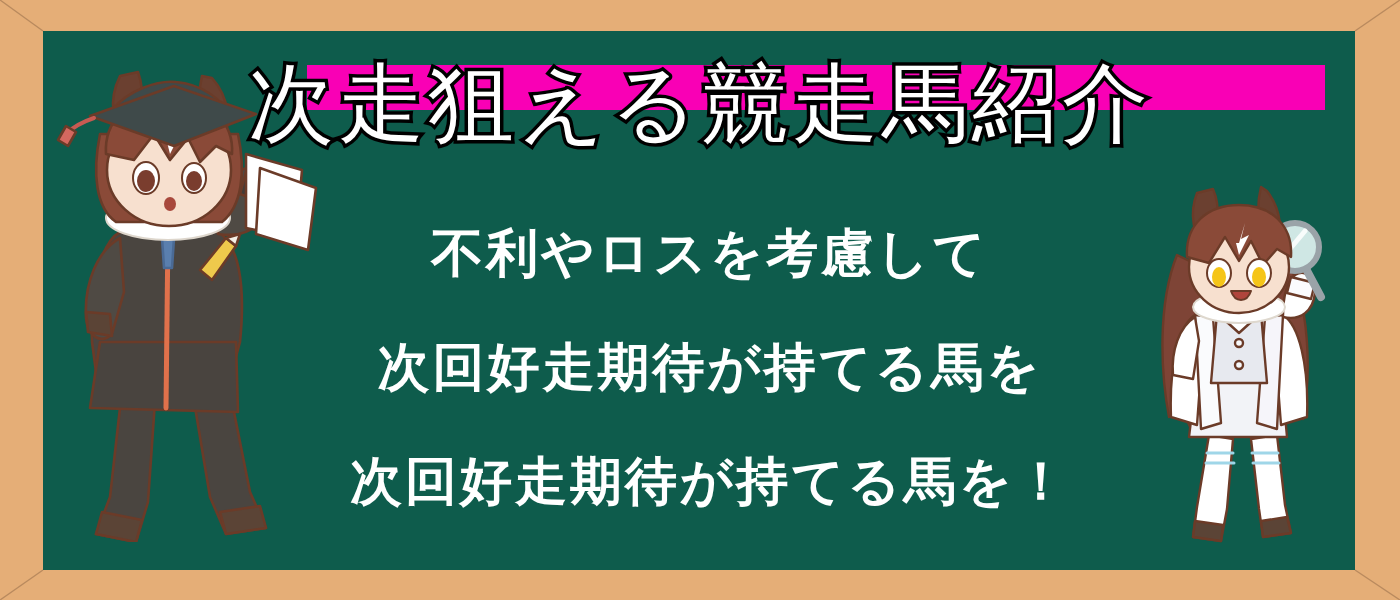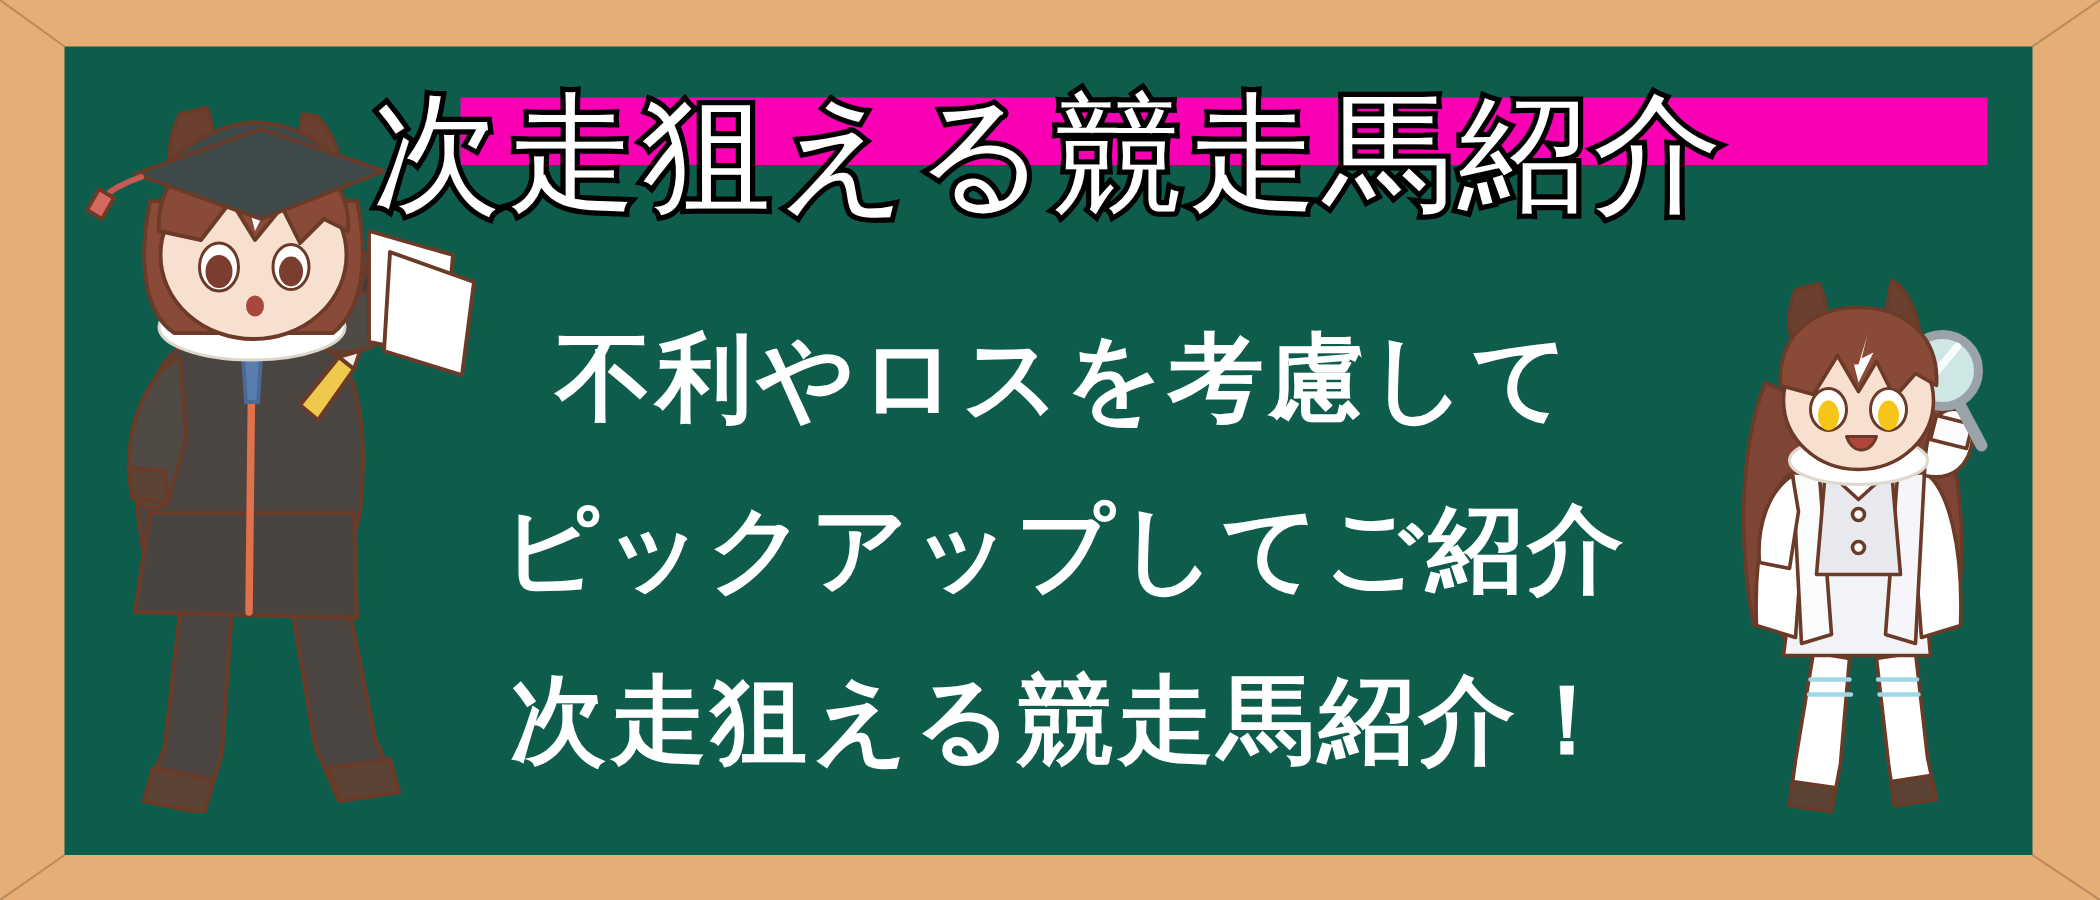--- a/index.html
+++ b/index.html
@@ -42,23 +42,23 @@
     -webkit-text-stroke:7px #000000;
     paint-order:stroke fill;
     font-family:"DejaVu Sans","Liberation Sans",sans-serif;
   }
   
   .body-copy{
     position:absolute;left:300px;top:196px;width:820px;
     z-index:3;text-align:center;
   }
   .copy-line{
-    color:#ffffff;font-weight:bold;font-size:64px;line-height:114px;
+    color:#ffffff;font-weight:bold;font-size:52px;line-height:114px;
     letter-spacing:3px;white-space:nowrap;
-    font-family:Liberation Serif, serif;
+    font-family:Liberation Sans, sans-serif;
   }
   
   .char{position:absolute;z-index:4;}
   #char-left{left:50px;top:42px;width:270px;height:500px;}
   #char-right{left:1135px;top:185px;width:235px;height:380px;}
   .char svg{display:block;width:100%;height:100%;}
 </style>
 </head>
 <body>
 
@@ -76,22 +76,22 @@
   <div class="board"></div>
 
   <div class="hilite"></div>
 
   <div class="title-wrap">
     <div class="title-text">次走狙える競走馬紹介</div>
   </div>
 
   <div class="body-copy">
     <div class="copy-line">不利やロスを考慮して</div>
-    <div class="copy-line">ピックアップしてご紹介</div>
-    <div class="copy-line">次走狙える競走馬紹介！</div>
+    <div class="copy-line">次回好走期待が持てる馬を</div>
+    <div class="copy-line">次回好走期待が持てる馬を！</div>
   </div>
 
   <div class="char" id="char-left">
     <svg viewBox="0 0 270 500" xmlns="http://www.w3.org/2000/svg">
       <g stroke="#6b3b28" stroke-width="2.6" stroke-linejoin="round" stroke-linecap="round">
 
         <path d="M74 330 L60 455 L46 492 L86 500 L98 460 L106 345 Z" fill="#4a4540"></path>
         <path d="M140 335 L160 455 L176 492 L216 486 L200 450 L178 340 Z" fill="#4a4540"></path>
         <path d="M46 492 L86 500 L92 478 L52 470 Z" fill="#5b4436"></path>
         <path d="M176 492 L216 486 L210 464 L170 470 Z" fill="#5b4436"></path>

